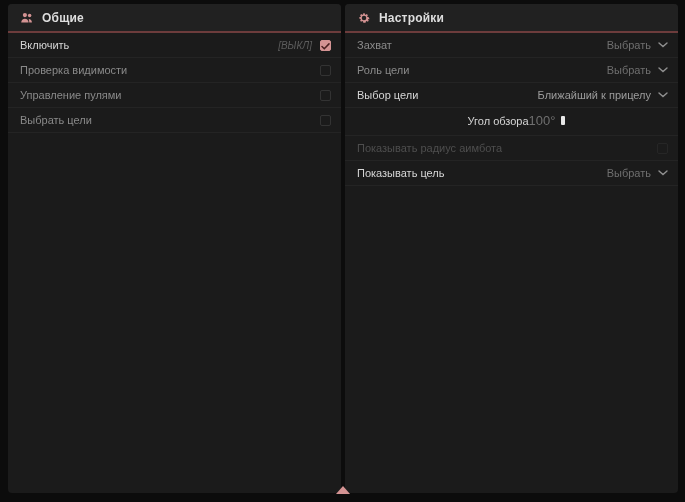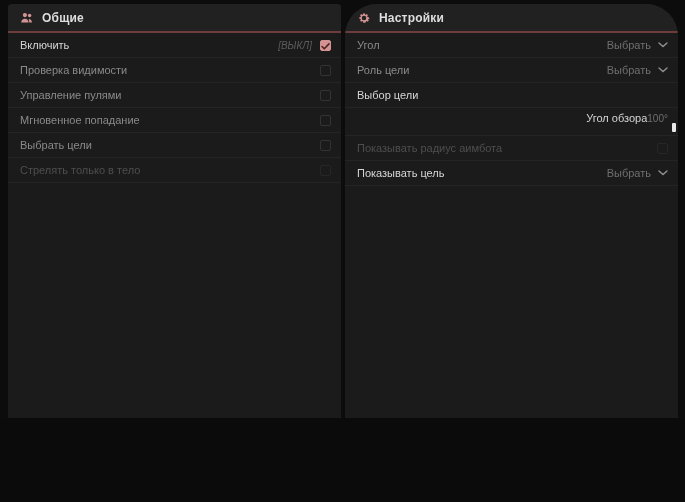--- a/index.html
+++ b/index.html
@@ -1,42 +1,42 @@
 <!DOCTYPE html>
 <html><head>
 <meta charset="utf-8">
 <style>
   html,body{margin:0;padding:0;background:#0b0b0b;}
   .screen{
-    position:relative;width:685px;height:418px;overflow:hidden;
+    position:relative;width:685px;height:502px;overflow:hidden;
     background:#0c0c0c;
     font-family:"Liberation Sans",sans-serif;
     -webkit-font-smoothing:antialiased;
   }
   .panel{
     position:absolute;top:4px;width:333px;height:489px;
     background:#1b1b1b;border-radius:4px;overflow:hidden;
   }
   .panel.p0{left:8px;}
-  .panel.p1{left:345px;border-radius:32px;}
+  .panel.p1{left:345px;}
   .panel-header{
     height:27px;display:flex;align-items:center;gap:8px;
     padding:0 12px;background:#212121;
   }
   .panel-header .hicon{width:14px;height:14px;display:flex;align-items:center;}
   .panel-header .htitle{color:#dedede;font-size:12px;font-weight:bold;letter-spacing:.2px;}
   .header-underline{height:2px;background:#6d3c3c;}
   .rows{display:block;}
   .row{
     display:flex;align-items:center;justify-content:space-between;
     height:25px;padding:0 10px 0 12px;
     border-bottom:1px solid #242424;box-sizing:border-box;gap:48px;
   }
   .row.slider-row{
-    height:28px;flex-direction:column;align-items:flex-end;justify-content:center;
+    height:28px;align-items:center;justify-content:center;
     gap:2px;padding:3px 4px 5px 12px;
   }
   .lbl{font-size:11px;white-space:nowrap;}
   .lbl-bright{color:#d6d6d6;}
   .lbl-normal{color:#8a8a8a;}
   .lbl-dim{color:#4e4e4e;}
   .right{display:flex;align-items:center;gap:8px;}
   .suffix{font-size:10px;color:#5c5c5c;font-style:italic;}
   .checkbox{
     width:11px;height:11px;box-sizing:border-box;border:1px solid #333333;
@@ -44,21 +44,21 @@
     background:transparent;cursor:pointer;
   }
   .checkbox.checked{background:#d49393;border-color:#d49393;}
   .checkbox.dimbox{border-color:#262626;}
   .dropdown{display:flex;gap:7px;cursor:pointer;}
   .dd-value{font-size:11px;}
   .val-dim{color:#6f6f6f;}
   .val-normal{color:#9c9c9c;}
   .dd-chevron{display:flex;align-items:center;}
   .slider-line{display:flex;align-items:center;justify-content:space-between;padding-right:6px;}
-  .slider-value{font-size:10px;color:#6f6f6f;}
+  .slider-value{font-size:13px;color:#6f6f6f;}
   .slider-track{
     position:relative;height:3px;background:#2e2e2e;border-radius:2px;cursor:pointer;
   }
   .slider-fill{position:absolute;left:0;top:0;bottom:0;background:#cf9a9a;border-radius:2px;}
   .slider-thumb{
     position:absolute;top:-3px;width:4px;height:9px;background:#e8e8e8;
     border-radius:1px;transform:translateX(-50%);cursor:grab;
   }
   .scroll-indicator{
     position:absolute;left:336px;top:486px;width:0;height:0;
@@ -104,52 +104,40 @@
               <span class="checkbox"></span>
             </div>
           </div>
           <div class="row">
             <span class="lbl lbl-normal">Управление пулями</span>
             <div class="right">
               <span class="checkbox"></span>
             </div>
           </div>
           <div class="row">
-            <span class="lbl lbl-normal">Мгновенное попадание</span>
+            <span class="lbl lbl-normal">Выбрать цели</span>
             <div class="right">
               <span class="checkbox"></span>
-            </div>
-          </div>
-          <div class="row">
-            <span class="lbl lbl-normal">Выбрать цели</span>
-            <div class="right">
-              <span class="checkbox"></span>
-            </div>
-          </div>
-          <div class="row">
-            <span class="lbl lbl-dim">Стрелять только в тело</span>
-            <div class="right">
-              <span class="checkbox dimbox"></span>
             </div>
           </div>
         </div>
       </div>
       <div class="panel p1">
         <div class="panel-header">
           <span class="hicon">
             <svg width="14" height="14" viewBox="0 0 16 16">
               <path fill="#d49393" fill-rule="evenodd" d="M14.4 9.3l-1.4-.3a5 5 0 0 1-.4 1l.9 1.1-1.3 1.3-1.1-.9a5 5 0 0 1-1 .4l-.3 1.4H7.2l-.3-1.4a5 5 0 0 1-1-.4l-1.1.9-1.3-1.3.9-1.1a5 5 0 0 1-.4-1l-1.4-.3V7.2l1.4-.3a5 5 0 0 1 .4-1l-.9-1.1 1.3-1.3 1.1.9a5 5 0 0 1 1-.4l.3-1.4h1.6l.3 1.4a5 5 0 0 1 1 .4l1.1-.9 1.3 1.3-.9 1.1a5 5 0 0 1 .4 1l1.4.3zM8 5.4A2.6 2.6 0 1 0 8 10.6 2.6 2.6 0 0 0 8 5.4z"></path>
             </svg>
           </span>
           <span class="htitle">Настройки</span>
         </div>
         <div class="header-underline"></div>
         <div class="rows">
           <div class="row">
-            <span class="lbl lbl-normal">Угол</span>
+            <span class="lbl lbl-normal">Захват</span>
             <div class="right">
               <div class="dropdown">
                 <span class="dd-value val-dim">Выбрать</span>
                 <span class="dd-chevron">
                   <svg width="10" height="6" viewBox="0 0 10 6">
                     <path d="M1 1l4 3.6L9 1" stroke="#8f8f8f" stroke-width="1.4" fill="none" stroke-linecap="round"></path>
                   </svg>
                 </span>
               </div>
             </div>
@@ -162,20 +150,30 @@
                 <span class="dd-chevron">
                   <svg width="10" height="6" viewBox="0 0 10 6">
                     <path d="M1 1l4 3.6L9 1" stroke="#8f8f8f" stroke-width="1.4" fill="none" stroke-linecap="round"></path>
                   </svg>
                 </span>
               </div>
             </div>
           </div>
           <div class="row">
             <span class="lbl lbl-bright">Выбор цели</span>
+            <div class="right">
+              <div class="dropdown">
+                <span class="dd-value val-normal">Ближайший к прицелу</span>
+                <span class="dd-chevron">
+                  <svg width="10" height="6" viewBox="0 0 10 6">
+                    <path d="M1 1l4 3.6L9 1" stroke="#8f8f8f" stroke-width="1.4" fill="none" stroke-linecap="round"></path>
+                  </svg>
+                </span>
+              </div>
+            </div>
           </div>
           <div class="row slider-row">
             <div class="slider-line">
               <span class="lbl lbl-bright">Угол обзора</span>
               <span class="slider-value">100°</span>
             </div>
             <div class="slider-track">
               <div class="slider-fill" style="width: 25%;"></div>
               <div class="slider-thumb" style="left: 25%;"></div>
             </div>

